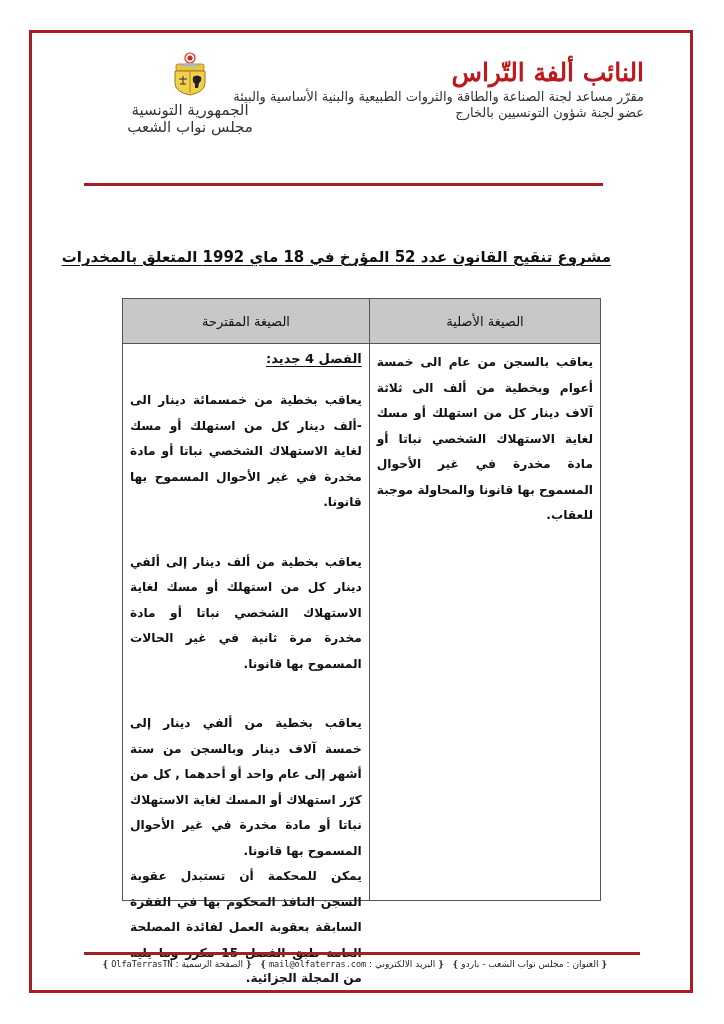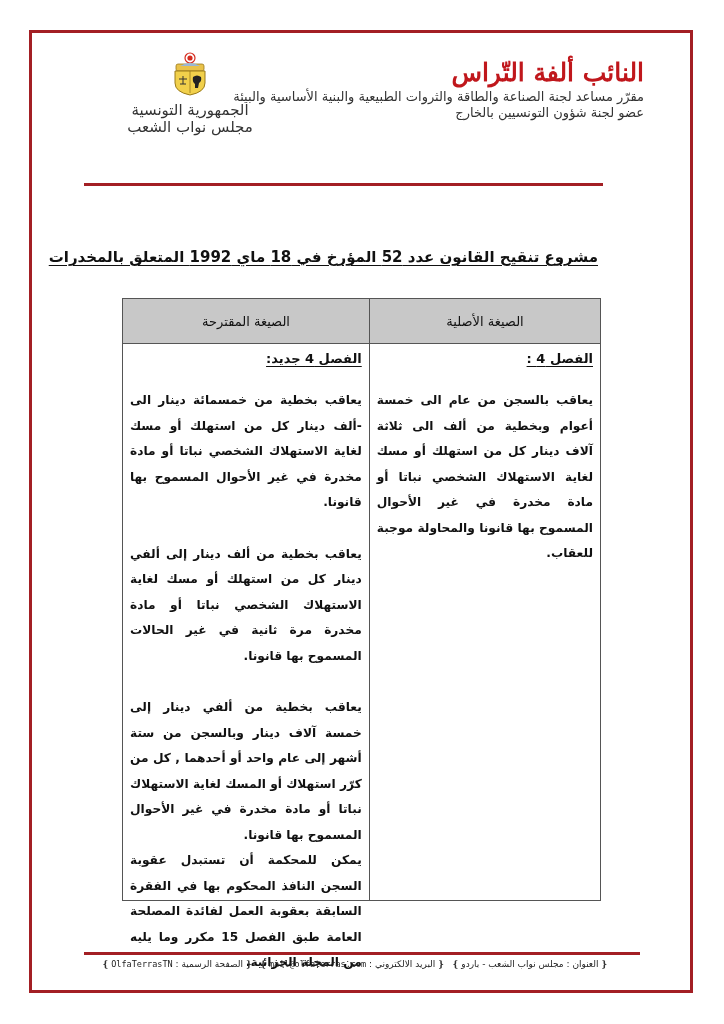--- a/index.html
+++ b/index.html
@@ -77,21 +77,21 @@
       top: 183px;
       width: 519px;
     }
     .divider.bottom {
       left: 84px;
       top: 952px;
       width: 556px;
     }
     .doc-title {
       position: absolute;
-      left: 123px;
+      left: 136px;
       top: 248px;
       width: 475px;
       text-align: center;
       direction: rtl;
       font-weight: bold;
       font-size: 15px;
       text-decoration: underline;
       text-underline-offset: 3px;
       white-space: nowrap;
     }
@@ -141,21 +141,21 @@
       text-underline-offset: 3px;
       line-height: 18px;
       margin-bottom: 20px;
     }
     .para {
       font-weight: bold;
       font-size: 12.2px;
       line-height: 25.5px;
       margin: 0;
     }
-    .para + .para.gap { margin-top: 26px; }
+    .para + .para.gap { margin-top: 34px; }
     .para.nogap { margin-top: 0; }
     
     .footer {
       position: absolute;
       left: 120px;
       top: 959px;
       width: 490px;
       direction: rtl;
       text-align: center;
       font-size: 9px;
@@ -195,21 +195,20 @@
 
 <div class="doc-title">مشروع تنقيح  القانون عدد 52 المؤرخ في 18 ماي 1992  المتعلق بالمخدرات</div>
 
 <div class="compare-table">
   <div class="table-head">
     <div class="th original">الصيغة الأصلية</div>
     <div class="th proposed">الصيغة المقترحة</div>
   </div>
   <div class="table-body">
     <div class="col original">
-      <div class="chapter-label">الفصل 4 :</div>
       <p class="para">يعاقب بالسجن من عام الى خمسة أعوام وبخطية من ألف الى ثلاثة آلاف  دينار كل من استهلك أو مسك لغاية الاستهلاك الشخصي نباتا أو مادة مخدرة في غير الأحوال المسموح بها قانونا والمحاولة موجبة للعقاب.</p>
     </div>
     <div class="col proposed">
       <div class="chapter-label">الفصل 4 جديد:</div>
       <p class="para">يعاقب بخطية من خمسمائة دينار الى -ألف دينار كل من استهلك أو مسك لغاية الاستهلاك الشخصي نباتا أو مادة مخدرة في غير الأحوال المسموح بها قانونا.</p>
       <p class="para gap">يعاقب بخطية من ألف دينار إلى ألفي دينار كل من استهلك أو مسك لغاية الاستهلاك الشخصي نباتا أو مادة مخدرة  مرة ثانية في غير الحالات المسموح بها قانونا.</p>
       <p class="para gap">يعاقب بخطية من ألفي دينار إلى خمسة آلاف دينار وبالسجن من ستة أشهر إلى عام واحد أو أحدهما , كل من كرّر استهلاك أو المسك لغاية الاستهلاك نباتا أو مادة مخدرة في غير الأحوال المسموح بها قانونا.</p>
       <p class="para nogap">يمكن للمحكمة أن تستبدل عقوبة السجن النافذ المحكوم بها في الفقرة السابقة بعقوبة العمل لفائدة المصلحة العامة طبق الفصل 15 مكرر وما يليه من المجلة الجزائية.</p>
     </div>
   </div>

